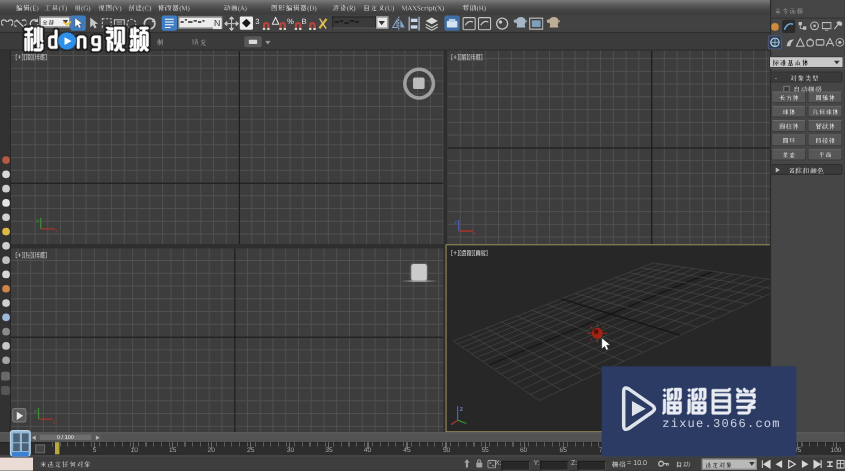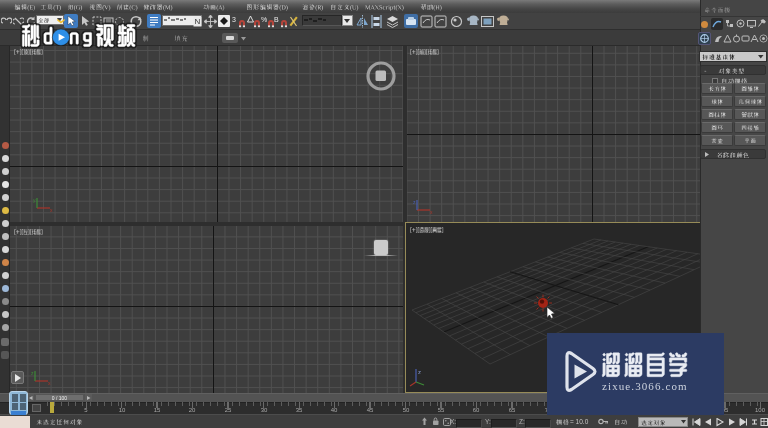--- a/index.html
+++ b/index.html
@@ -528,13 +528,13 @@
       <div style="position:absolute;left:1px;top:19px;width:15px;height:4px;background:#3b7fd0"></div>
     </div>
 <div style="position:absolute;left:547px;top:333px;width:177px;height:82px;background:#2c3b63"></div>
 <svg style="position:absolute;left:558px;top:347px;" width="42" height="52">
       <path d="M9 9 Q9 4 13.5 6.5 L35 21.5 Q39 24.5 35 27.5 L13.5 42.5 Q9 45 9 40 Z" fill="none" stroke="#dfe3ec" stroke-width="3.2" stroke-linejoin="round"></path>
       <path d="M16.5 17.5 L29 24.5 L16.5 31.5 Z" fill="#dfe3ec"></path>
     </svg>
 <svg style="position:absolute;left:601px;top:348px;overflow:visible" width="92" height="34">
       <path d="M10.4 14.9Q10.7 14.6 10.9 14.1Q11.0 13.7 11.0 13.3V10.6Q11.0 10.3 10.8 10.0Q10.5 9.7 10.2 9.7H9.5Q9.2 9.7 8.9 10.0Q8.6 10.3 8.6 10.6V12.8Q8.6 13.2 8.5 13.5Q8.4 13.7 8.2 13.7Q8.0 13.7 7.9 13.4Q7.8 13.2 7.8 12.8V8.8Q7.8 8.4 8.0 8.1Q8.2 7.9 8.5 7.9Q8.7 7.9 9.1 7.7Q9.5 7.5 9.8 7.2L10.4 6.6Q10.7 6.3 10.9 6.0Q11.0 5.6 11.0 5.4Q11.0 5.2 10.8 5.0Q10.5 4.8 10.2 4.8H9.5Q9.2 4.8 8.9 4.9Q8.6 5.0 8.6 5.1Q8.6 5.3 8.4 5.4Q8.1 5.4 7.7 5.4H6.3Q5.9 5.4 5.6 5.6Q5.4 5.7 5.4 6.0V15.3Q5.4 15.7 5.6 15.9Q5.9 16.1 6.3 16.1H8.2Q8.6 16.1 9.0 15.9Q9.5 15.7 9.8 15.4ZM18.0 14.9Q18.3 14.6 18.4 14.1Q18.6 13.7 18.6 13.3V5.6Q18.6 5.3 18.4 5.1Q18.1 4.8 17.7 4.8H12.6Q12.2 4.8 11.9 5.1Q11.7 5.4 11.7 5.7V6.3Q11.7 6.7 11.8 7.0Q11.9 7.2 12.0 7.2Q12.1 7.2 12.2 7.5Q12.3 7.7 12.3 8.1V12.8Q12.3 13.2 12.2 13.4Q12.1 13.7 12.0 13.7Q11.9 13.7 11.8 14.0Q11.7 14.2 11.7 14.6V15.2Q11.7 15.6 11.8 15.8Q12.0 16.1 12.2 16.1Q12.5 16.1 12.8 15.9Q13.2 15.7 13.4 15.4L14.1 14.9Q14.4 14.6 14.5 14.1Q14.7 13.7 14.7 13.3V8.1Q14.7 7.7 14.9 7.5Q15.1 7.2 15.5 7.2Q15.8 7.2 16.0 7.5Q16.2 7.8 16.2 8.1V12.8Q16.2 13.2 16.1 13.4Q16.0 13.7 15.8 13.7H15.2Q15.1 13.7 15.1 14.6V15.2Q15.1 15.6 15.3 15.8Q15.6 16.1 15.9 16.1Q16.2 16.1 16.6 15.9Q17.1 15.7 17.3 15.4ZM2.1 7.3 2.5 7.7Q2.8 8.0 3.2 8.0Q3.6 8.0 3.8 7.7L4.2 7.3Q4.5 7.0 4.5 6.7Q4.5 6.3 4.2 6.0L3.8 5.6Q3.6 5.3 3.2 5.3Q2.8 5.3 2.5 5.6L2.1 6.0Q1.8 6.3 1.8 6.7Q1.8 6.9 2.1 7.3ZM3.8 12.7 4.2 12.2Q4.5 12.0 4.5 11.6Q4.5 11.2 4.2 10.9L3.8 10.6Q3.6 10.3 3.2 10.3Q2.8 10.3 2.5 10.6L2.1 10.9Q1.8 11.2 1.8 11.6Q1.8 11.9 2.1 12.2L2.5 12.7Q2.8 12.9 3.2 12.9Q3.6 12.9 3.8 12.7ZM3.0 28.1 3.7 27.4Q4.0 27.1 4.2 26.7Q4.3 26.2 4.3 25.9V15.6Q4.3 15.2 4.1 15.0Q3.8 14.7 3.5 14.7H2.8Q2.5 14.7 2.2 15.0Q1.9 15.2 1.9 15.6V25.4Q1.9 25.7 1.9 26.0Q1.8 26.3 1.6 26.3Q1.5 26.3 1.4 26.5Q1.3 26.8 1.3 27.2V27.8Q1.3 28.2 1.4 28.4Q1.6 28.7 1.8 28.7Q2.1 28.7 2.4 28.5Q2.8 28.3 3.0 28.1ZM6.3 28.7H15.8Q16.2 28.7 16.6 28.5Q17.1 28.3 17.3 28.1L18.0 27.4Q18.3 27.1 18.4 26.7Q18.6 26.2 18.6 25.9V17.8Q18.6 17.5 18.4 17.2Q18.1 16.9 17.7 16.9H6.3Q5.9 16.9 5.6 17.2Q5.4 17.5 5.4 17.8V27.8Q5.4 28.2 5.6 28.4Q5.9 28.7 6.3 28.7ZM7.8 20.7V20.3Q7.8 19.9 8.1 19.6Q8.3 19.4 8.7 19.4H10.0Q10.4 19.4 10.6 19.6Q10.9 19.9 10.9 20.3V20.7Q10.9 21.1 10.6 21.4Q10.4 21.6 10.0 21.6H8.7Q8.3 21.6 8.1 21.4Q7.8 21.1 7.8 20.7ZM13.3 20.7V20.3Q13.3 19.9 13.6 19.6Q13.9 19.4 14.2 19.4H15.3Q15.7 19.4 15.9 19.6Q16.2 19.9 16.2 20.3V20.7Q16.2 21.1 15.9 21.4Q15.7 21.6 15.3 21.6H14.2Q13.9 21.6 13.6 21.4Q13.3 21.1 13.3 20.7ZM7.8 25.4V24.9Q7.8 24.6 8.1 24.3Q8.3 24.0 8.7 24.0H10.0Q10.4 24.0 10.6 24.3Q10.9 24.6 10.9 24.9V25.4Q10.9 25.8 10.6 26.0Q10.4 26.3 10.0 26.3H8.7Q8.3 26.3 8.1 26.0Q7.8 25.8 7.8 25.4ZM13.3 25.4V24.9Q13.3 24.6 13.6 24.3Q13.9 24.0 14.2 24.0H15.3Q15.7 24.0 15.9 24.3Q16.2 24.6 16.2 24.9V25.4Q16.2 25.8 15.9 26.0Q15.7 26.3 15.3 26.3H14.2Q13.9 26.3 13.6 26.0Q13.3 25.8 13.3 25.4Z M32.8 14.9Q33.1 14.6 33.3 14.1Q33.4 13.7 33.4 13.3V10.6Q33.4 10.3 33.2 10.0Q32.9 9.7 32.6 9.7H31.9Q31.6 9.7 31.3 10.0Q31.0 10.3 31.0 10.6V12.8Q31.0 13.2 30.9 13.5Q30.8 13.7 30.6 13.7Q30.4 13.7 30.3 13.4Q30.2 13.2 30.2 12.8V8.8Q30.2 8.4 30.4 8.1Q30.6 7.9 30.9 7.9Q31.1 7.9 31.5 7.7Q31.9 7.5 32.2 7.2L32.8 6.6Q33.1 6.3 33.3 6.0Q33.4 5.6 33.4 5.4Q33.4 5.2 33.2 5.0Q32.9 4.8 32.6 4.8H31.9Q31.6 4.8 31.3 4.9Q31.0 5.0 31.0 5.1Q31.0 5.3 30.8 5.4Q30.5 5.4 30.1 5.4H28.7Q28.3 5.4 28.0 5.6Q27.8 5.7 27.8 6.0V15.3Q27.8 15.7 28.0 15.9Q28.3 16.1 28.7 16.1H30.6Q31.0 16.1 31.4 15.9Q31.9 15.7 32.2 15.4ZM40.4 14.9Q40.6 14.6 40.8 14.1Q41.0 13.7 41.0 13.3V5.6Q41.0 5.3 40.7 5.1Q40.5 4.8 40.1 4.8H35.0Q34.6 4.8 34.3 5.1Q34.1 5.4 34.1 5.7V6.3Q34.1 6.7 34.2 7.0Q34.2 7.2 34.4 7.2Q34.5 7.2 34.6 7.5Q34.7 7.7 34.7 8.1V12.8Q34.7 13.2 34.6 13.4Q34.5 13.7 34.4 13.7Q34.2 13.7 34.2 14.0Q34.1 14.2 34.1 14.6V15.2Q34.1 15.6 34.2 15.8Q34.4 16.1 34.6 16.1Q34.9 16.1 35.2 15.9Q35.5 15.7 35.8 15.4L36.5 14.9Q36.7 14.6 36.9 14.1Q37.1 13.7 37.1 13.3V8.1Q37.1 7.7 37.3 7.5Q37.5 7.2 37.9 7.2Q38.2 7.2 38.4 7.5Q38.6 7.8 38.6 8.1V12.8Q38.6 13.2 38.5 13.4Q38.4 13.7 38.1 13.7H37.6Q37.5 13.7 37.5 14.6V15.2Q37.5 15.6 37.7 15.8Q38.0 16.1 38.3 16.1Q38.6 16.1 39.0 15.9Q39.4 15.7 39.7 15.4ZM24.5 7.3 24.9 7.7Q25.2 8.0 25.6 8.0Q26.0 8.0 26.2 7.7L26.6 7.3Q26.9 7.0 26.9 6.7Q26.9 6.3 26.6 6.0L26.2 5.6Q26.0 5.3 25.6 5.3Q25.2 5.3 24.9 5.6L24.5 6.0Q24.2 6.3 24.2 6.7Q24.2 6.9 24.5 7.3ZM26.2 12.7 26.6 12.2Q26.9 12.0 26.9 11.6Q26.9 11.2 26.6 10.9L26.2 10.6Q26.0 10.3 25.6 10.3Q25.2 10.3 24.9 10.6L24.5 10.9Q24.2 11.2 24.2 11.6Q24.2 11.9 24.5 12.2L24.9 12.7Q25.2 12.9 25.6 12.9Q26.0 12.9 26.2 12.7ZM25.4 28.1 26.1 27.4Q26.4 27.1 26.6 26.7Q26.7 26.2 26.7 25.9V15.6Q26.7 15.2 26.5 15.0Q26.2 14.7 25.8 14.7H25.2Q24.9 14.7 24.6 15.0Q24.3 15.2 24.3 15.6V25.4Q24.3 25.7 24.3 26.0Q24.2 26.3 24.0 26.3Q23.8 26.3 23.8 26.5Q23.7 26.8 23.7 27.2V27.8Q23.7 28.2 23.8 28.4Q24.0 28.7 24.2 28.7Q24.5 28.7 24.8 28.5Q25.2 28.3 25.4 28.1ZM28.7 28.7H38.2Q38.6 28.7 39.0 28.5Q39.4 28.3 39.7 28.1L40.4 27.4Q40.6 27.1 40.8 26.7Q41.0 26.2 41.0 25.9V17.8Q41.0 17.5 40.7 17.2Q40.5 16.9 40.1 16.9H28.7Q28.3 16.9 28.0 17.2Q27.8 17.5 27.8 17.8V27.8Q27.8 28.2 28.0 28.4Q28.3 28.7 28.7 28.7ZM30.2 20.7V20.3Q30.2 19.9 30.5 19.6Q30.7 19.4 31.1 19.4H32.4Q32.8 19.4 33.0 19.6Q33.3 19.9 33.3 20.3V20.7Q33.3 21.1 33.0 21.4Q32.8 21.6 32.4 21.6H31.1Q30.7 21.6 30.5 21.4Q30.2 21.1 30.2 20.7ZM35.7 20.7V20.3Q35.7 19.9 36.0 19.6Q36.2 19.4 36.6 19.4H37.7Q38.1 19.4 38.3 19.6Q38.6 19.9 38.6 20.3V20.7Q38.6 21.1 38.3 21.4Q38.1 21.6 37.7 21.6H36.6Q36.2 21.6 36.0 21.4Q35.7 21.1 35.7 20.7ZM30.2 25.4V24.9Q30.2 24.6 30.5 24.3Q30.7 24.0 31.1 24.0H32.4Q32.8 24.0 33.0 24.3Q33.3 24.6 33.3 24.9V25.4Q33.3 25.8 33.0 26.0Q32.8 26.3 32.4 26.3H31.1Q30.7 26.3 30.5 26.0Q30.2 25.8 30.2 25.4ZM35.7 25.4V24.9Q35.7 24.6 36.0 24.3Q36.2 24.0 36.6 24.0H37.7Q38.1 24.0 38.3 24.3Q38.6 24.6 38.6 24.9V25.4Q38.6 25.8 38.3 26.0Q38.1 26.3 37.7 26.3H36.6Q36.2 26.3 36.0 26.0Q35.7 25.8 35.7 25.4Z M62.1 28.1 62.7 27.4Q63.0 27.2 63.2 26.7Q63.4 26.3 63.4 25.9V10.6Q63.4 10.2 63.1 10.0Q62.9 9.7 62.5 9.7H49.4Q49.0 9.7 48.7 9.5Q48.4 9.3 48.4 9.0Q48.4 8.2 49.4 8.2H60.6Q61.0 8.2 61.4 8.1Q61.9 7.9 62.1 7.6L62.7 7.0Q63.0 6.7 63.2 6.3Q63.4 5.9 63.4 5.6Q63.4 5.3 63.1 5.1Q62.9 4.8 62.5 4.8H61.9Q61.5 4.8 61.3 5.0Q61.0 5.1 61.0 5.3Q61.0 5.5 60.7 5.7Q60.5 5.9 60.1 5.9H46.9Q46.6 5.9 46.3 6.1Q46.1 6.4 46.1 6.8V27.8Q46.1 28.2 46.3 28.4Q46.6 28.7 46.9 28.7H60.6Q61.0 28.7 61.4 28.5Q61.9 28.3 62.1 28.1ZM48.4 14.4V12.9Q48.4 12.6 48.7 12.3Q49.0 12.1 49.4 12.1H60.1Q60.5 12.1 60.7 12.3Q61.0 12.6 61.0 12.9V14.4Q61.0 14.7 60.7 15.0Q60.5 15.3 60.1 15.3H49.4Q49.0 15.3 48.7 15.0Q48.4 14.7 48.4 14.4ZM48.4 20.0V18.6Q48.4 18.2 48.7 17.9Q49.0 17.7 49.4 17.7H60.1Q60.5 17.7 60.7 17.9Q61.0 18.2 61.0 18.6V20.0Q61.0 20.4 60.7 20.6Q60.5 20.9 60.1 20.9H49.4Q49.0 20.9 48.7 20.6Q48.4 20.4 48.4 20.0ZM48.4 25.4V24.2Q48.4 23.9 48.7 23.6Q49.0 23.3 49.4 23.3H60.1Q60.5 23.3 60.7 23.6Q61.0 23.9 61.0 24.2V25.4Q61.0 25.8 60.7 26.1Q60.5 26.3 60.1 26.3H49.4Q49.0 26.3 48.7 26.1Q48.4 25.8 48.4 25.4Z M69.1 7.8 69.7 8.4Q70.0 8.7 70.4 8.8Q70.9 9.0 71.3 9.0H72.8Q73.1 9.0 73.4 8.8Q73.6 8.5 73.6 8.1V7.6Q73.6 7.2 73.4 6.9Q73.1 6.6 72.8 6.6H71.8Q71.4 6.6 71.1 6.4Q70.8 6.1 70.8 5.7Q70.8 5.4 70.6 5.1Q70.3 4.8 69.9 4.8H69.3Q69.0 4.8 68.7 5.1Q68.4 5.4 68.4 5.7V6.2Q68.4 6.6 68.6 7.0Q68.8 7.5 69.1 7.8ZM75.1 7.8 75.8 8.4Q76.1 8.7 76.5 8.8Q76.9 9.0 77.3 9.0H78.7Q79.1 9.0 79.4 8.8Q79.6 8.5 79.6 8.1V7.6Q79.6 7.2 79.4 6.9Q79.1 6.6 78.7 6.6H77.8Q77.4 6.6 77.2 6.4Q76.9 6.1 76.9 5.7Q76.9 5.4 76.6 5.1Q76.4 4.8 76.0 4.8H75.4Q75.0 4.8 74.8 5.1Q74.5 5.4 74.5 5.7V6.2Q74.5 6.6 74.7 7.0Q74.9 7.5 75.1 7.8ZM84.5 8.4 85.1 7.8Q85.4 7.5 85.6 7.0Q85.8 6.6 85.8 6.2V5.7Q85.8 5.4 85.5 5.1Q85.2 4.8 84.9 4.8H84.3Q83.9 4.8 83.7 5.1Q83.4 5.4 83.4 5.7Q83.4 6.1 83.1 6.4Q82.9 6.6 82.5 6.6H81.8Q81.4 6.6 81.1 6.9Q80.9 7.2 80.9 7.6V8.1Q80.9 8.5 81.1 8.8Q81.4 9.0 81.8 9.0H83.0Q83.4 9.0 83.8 8.8Q84.3 8.7 84.5 8.4ZM69.3 14.5H69.9Q70.3 14.5 70.6 14.2Q70.8 13.9 70.8 13.5V13.1Q70.8 12.7 71.1 12.4Q71.4 12.1 71.8 12.1H82.5Q82.9 12.1 83.1 12.4Q83.4 12.7 83.4 13.1V13.5Q83.4 13.9 83.7 14.2Q83.9 14.5 84.3 14.5H84.9Q85.2 14.5 85.5 14.2Q85.8 13.9 85.8 13.5V10.7Q85.8 10.3 85.5 10.0Q85.2 9.8 84.9 9.8H69.3Q69.0 9.8 68.7 10.0Q68.4 10.3 68.4 10.7V13.5Q68.4 13.9 68.7 14.2Q69.0 14.5 69.3 14.5ZM69.6 27.8Q69.6 28.2 69.9 28.4Q70.2 28.7 70.5 28.7H78.4Q78.8 28.7 79.2 28.5Q79.7 28.3 80.0 28.1L80.7 27.4Q81.0 27.2 81.2 26.7Q81.4 26.3 81.4 25.9V24.5Q81.4 24.2 81.6 23.9Q81.9 23.6 82.3 23.6H84.9Q85.2 23.6 85.5 23.4Q85.8 23.1 85.8 22.7V22.2Q85.8 21.8 85.5 21.5Q85.2 21.2 84.9 21.2H82.7Q82.2 21.2 82.2 21.0Q82.2 20.9 82.5 20.7L85.1 18.7Q85.4 18.5 85.6 18.1Q85.8 17.7 85.8 17.3V16.2Q85.8 15.9 85.5 15.6Q85.2 15.3 84.9 15.3H69.4Q69.0 15.3 68.7 15.6Q68.5 15.9 68.5 16.2V16.8Q68.5 17.2 68.7 17.4Q69.0 17.7 69.4 17.7H81.4Q81.9 17.7 81.9 17.9Q81.9 18.1 81.6 18.3L79.6 19.7Q79.3 19.9 79.1 20.2Q78.9 20.5 78.9 20.7Q78.9 21.0 78.6 21.1Q78.4 21.2 78.0 21.2H69.4Q69.0 21.2 68.7 21.5Q68.5 21.8 68.5 22.2V22.7Q68.5 23.1 68.7 23.4Q69.0 23.6 69.4 23.6H78.0Q78.4 23.6 78.6 23.9Q78.9 24.2 78.9 24.5V25.4Q78.9 25.8 78.6 26.1Q78.4 26.3 78.0 26.3H70.5Q70.2 26.3 69.9 26.6Q69.6 26.8 69.6 27.2Z" fill="#e9ecf3" stroke="#e9ecf3" stroke-width="0.5" paint-order="stroke" stroke-linejoin="round"></path>
     </svg>
-<div style="position:absolute;left:602px;top:380px;font-size:11px;color:#ccd2de;letter-spacing:1.1px;font-family:Liberation Serif, serif">zixue.3066.com</div>
+<div style="position:absolute;left:602px;top:380px;font-size:11px;color:#ccd2de;letter-spacing:1.1px;font-family:Liberation Mono, monospace">zixue.3066.com</div>
 </div>
 </body></html>

